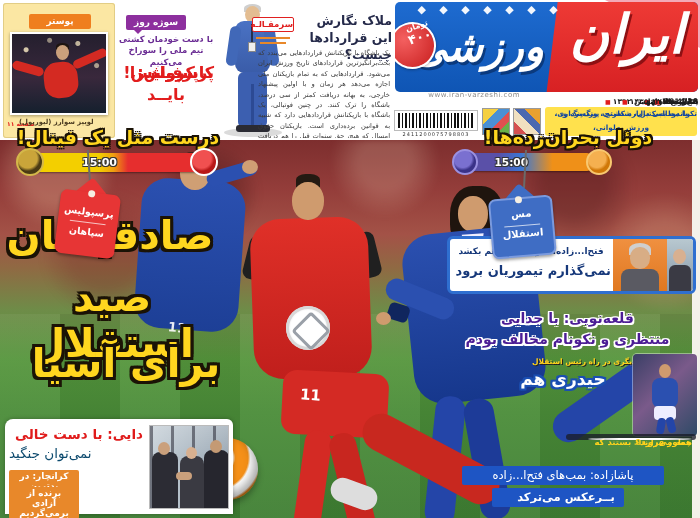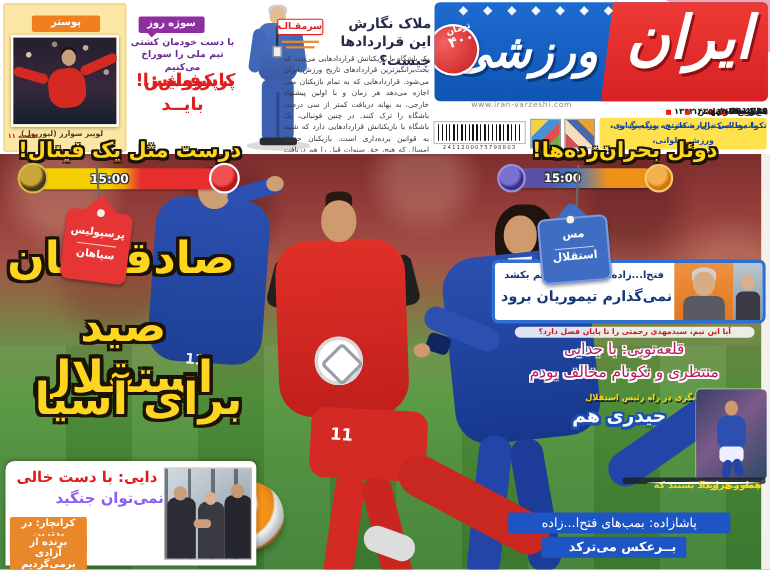--- a/index.html
+++ b/index.html
@@ -9,21 +9,21 @@
   
   .oy{color:#ffd61f;font-weight:bold;
       text-shadow:-2px -2px 0 #1b1306,0 -2px 0 #1b1306,2px -2px 0 #1b1306,
                   -2px 0 0 #1b1306,2px 0 0 #1b1306,
                   -2px 2px 0 #1b1306,0 2px 0 #1b1306,2px 2px 0 #1b1306;}
   .oy-big{font-size:40px;letter-spacing:-1px;
       text-shadow:-3px -3px 0 #1b1306,0 -3px 0 #1b1306,3px -3px 0 #1b1306,
                   -3px 0 0 #1b1306,3px 0 0 #1b1306,
                   -3px 3px 0 #1b1306,0 3px 0 #1b1306,3px 3px 0 #1b1306;}
   
-  .ow{color:#be185d;font-weight:normal;
+  .ow{color:#4c1d95;font-weight:bold;
       text-shadow:-1.5px -1.5px 0 #fff,0 -1.5px 0 #fff,1.5px -1.5px 0 #fff,
                   -1.5px 0 0 #fff,1.5px 0 0 #fff,
                   -1.5px 1.5px 0 #fff,0 1.5px 0 #fff,1.5px 1.5px 0 #fff;}
   
   .ob{color:#fff;font-weight:bold;
       text-shadow:-2px -2px 0 #1b4fb3,0 -2px 0 #1b4fb3,2px -2px 0 #1b4fb3,
                   -2px 0 0 #1b4fb3,2px 0 0 #1b4fb3,
                   -2px 2px 0 #1b4fb3,0 2px 0 #1b4fb3,2px 2px 0 #1b4fb3;}
   .tt{color:#fff;font-weight:bold;
       text-shadow:-1px -1px 0 #333,1px -1px 0 #333,-1px 1px 0 #333,1px 1px 0 #333;}
@@ -255,21 +255,21 @@
        background:repeating-linear-gradient(90deg,rgba(40,40,52,.55) 0 3px,transparent 3px 21px),
                   linear-gradient(180deg,rgba(255,255,255,.25),transparent 40%);}
   .dp-fig1{left:2px;bottom:0;top:26px;width:26px;background:#2c2c34;border-radius:8px 8px 0 0;}
   .dp-fig2{left:30px;top:30px;bottom:0;width:24px;background:#3a3a42;border-radius:8px 8px 0 0;}
   .dp-fig3{left:54px;top:24px;bottom:0;width:25px;background:#26262e;border-radius:8px 8px 0 0;}
   .dp-h1{left:8px;top:16px;width:12px;height:13px;background:#caa07c;border-radius:50%;}
   .dp-h2{left:36px;top:21px;width:11px;height:12px;background:#d8b090;border-radius:50%;}
   .dp-h3{left:60px;top:14px;width:12px;height:13px;background:#c49a74;border-radius:50%;}
   .dp-shake{left:26px;top:46px;width:16px;height:8px;background:#caa07c;border-radius:4px;}
   .daei-l1{left:4px;top:7px;width:140px;color:#e01b1b;font-size:13.5px;font-weight:bold;text-align:center;}
-  .daei-l2{left:4px;top:26px;width:140px;color:#8b5cf6;font-size:13.5px;font-weight:bold;text-align:right;}
+  .daei-l2{left:4px;top:26px;width:140px;color:#0c4a6e;font-size:13.5px;font-weight:normal;text-align:left;}
   .kran1{left:4px;top:51px;width:140px;text-align:center;}
   .kran2{left:4px;top:68px;width:140px;text-align:center;}
   .kran1 span,.kran2 span{position:static;display:inline-block;background:#e8882a;color:#fff;
         font-size:9px;font-weight:bold;padding:1px 5px;border-radius:2px;}
 </style>
 </head>
 <body>
 
 <div id="page">
 
@@ -432,21 +432,20 @@
     </div>
     <div class="fath-photo2">
       <div class="fp2-hair"></div>
       <div class="fp2-head"></div>
       <div class="fp2-body"></div>
     </div>
     <div class="fath-l1">فتح‌ا...زاده: کار به فیفا هم بکشد</div>
     <div class="fath-l2">نمی‌گذارم تیموریان برود</div>
   </div>
 
-  <div class="rahmati">آیا این تیم، سیدمهدی رحمتی را تا پایان فصل دارد؟</div>
   <div class="ghal1 ow">قلعه‌نویی: با جدایی</div>
   <div class="ghal2 ow">منتظری و نکونام مخالف بودم</div>
   <div class="shock">شوک بد دیگری در راه رئیس استقلال</div>
   <div class="hey1 ob">حیدری هم</div>
   <div class="hey-photo">
     <div class="hp-head"></div>
     <div class="hp-torso"></div>
     <div class="hp-shorts"></div>
     <div class="hp-leg"></div>
     <div class="hp-leg2"></div>

